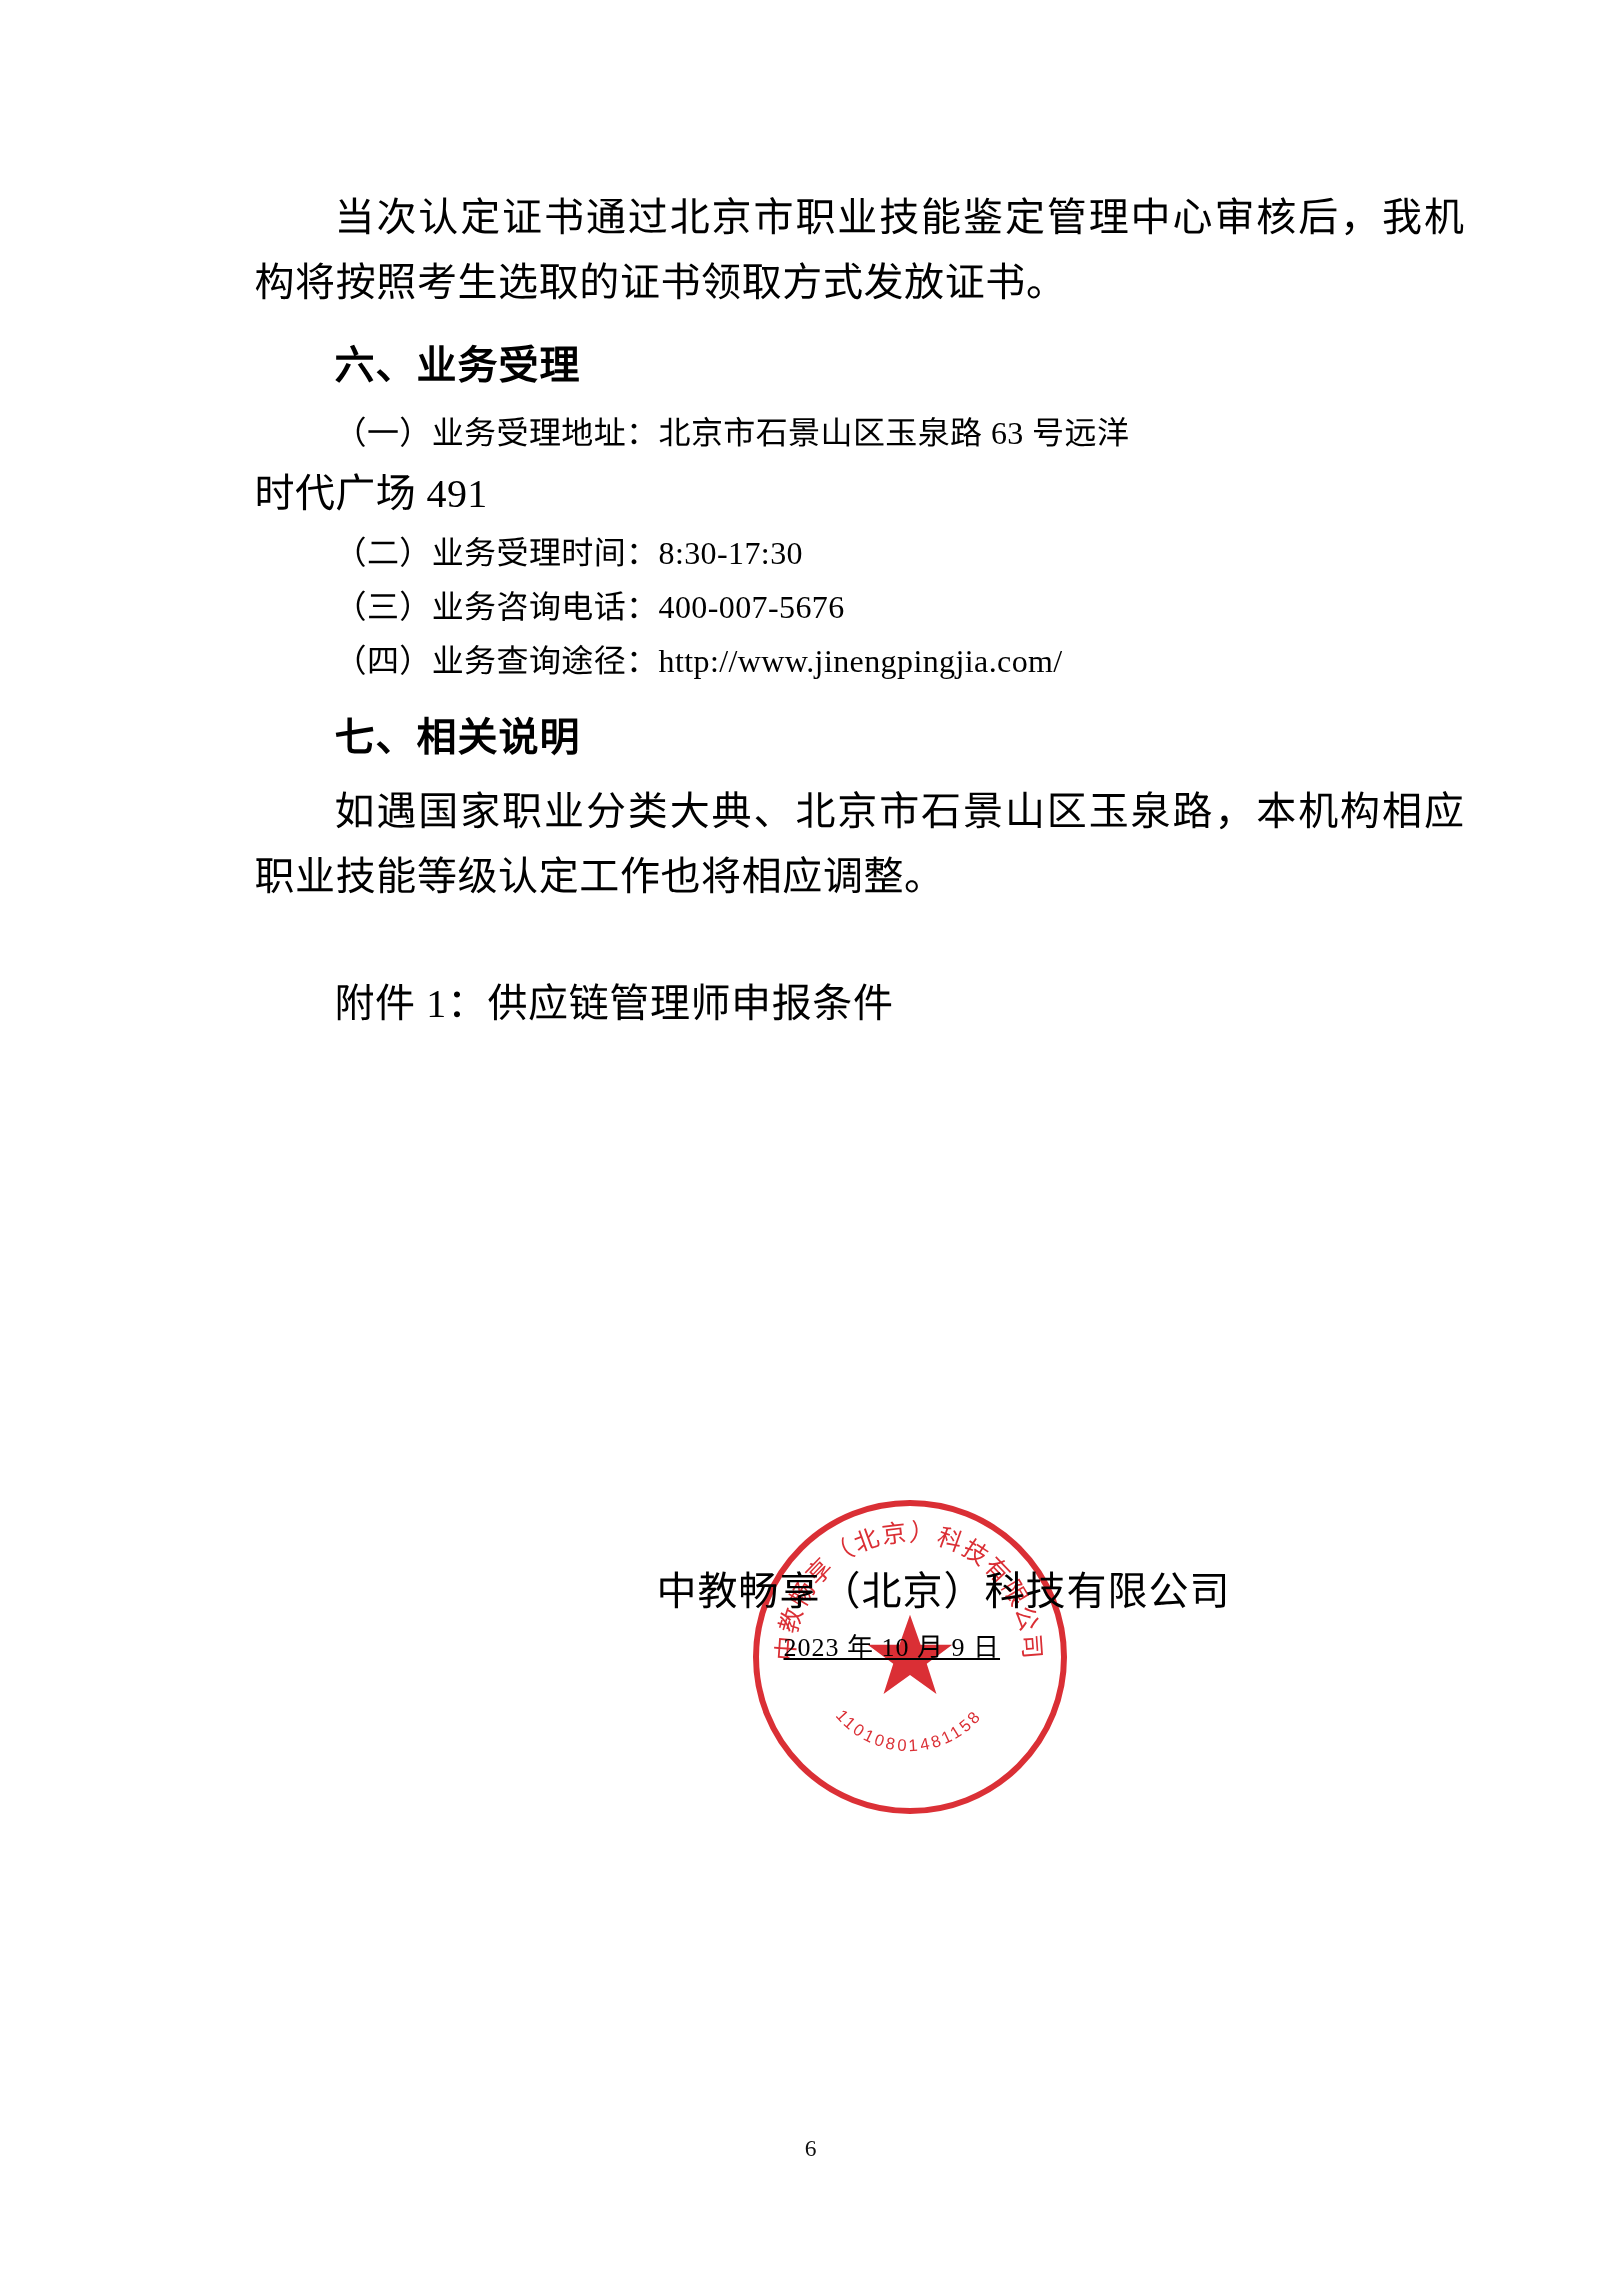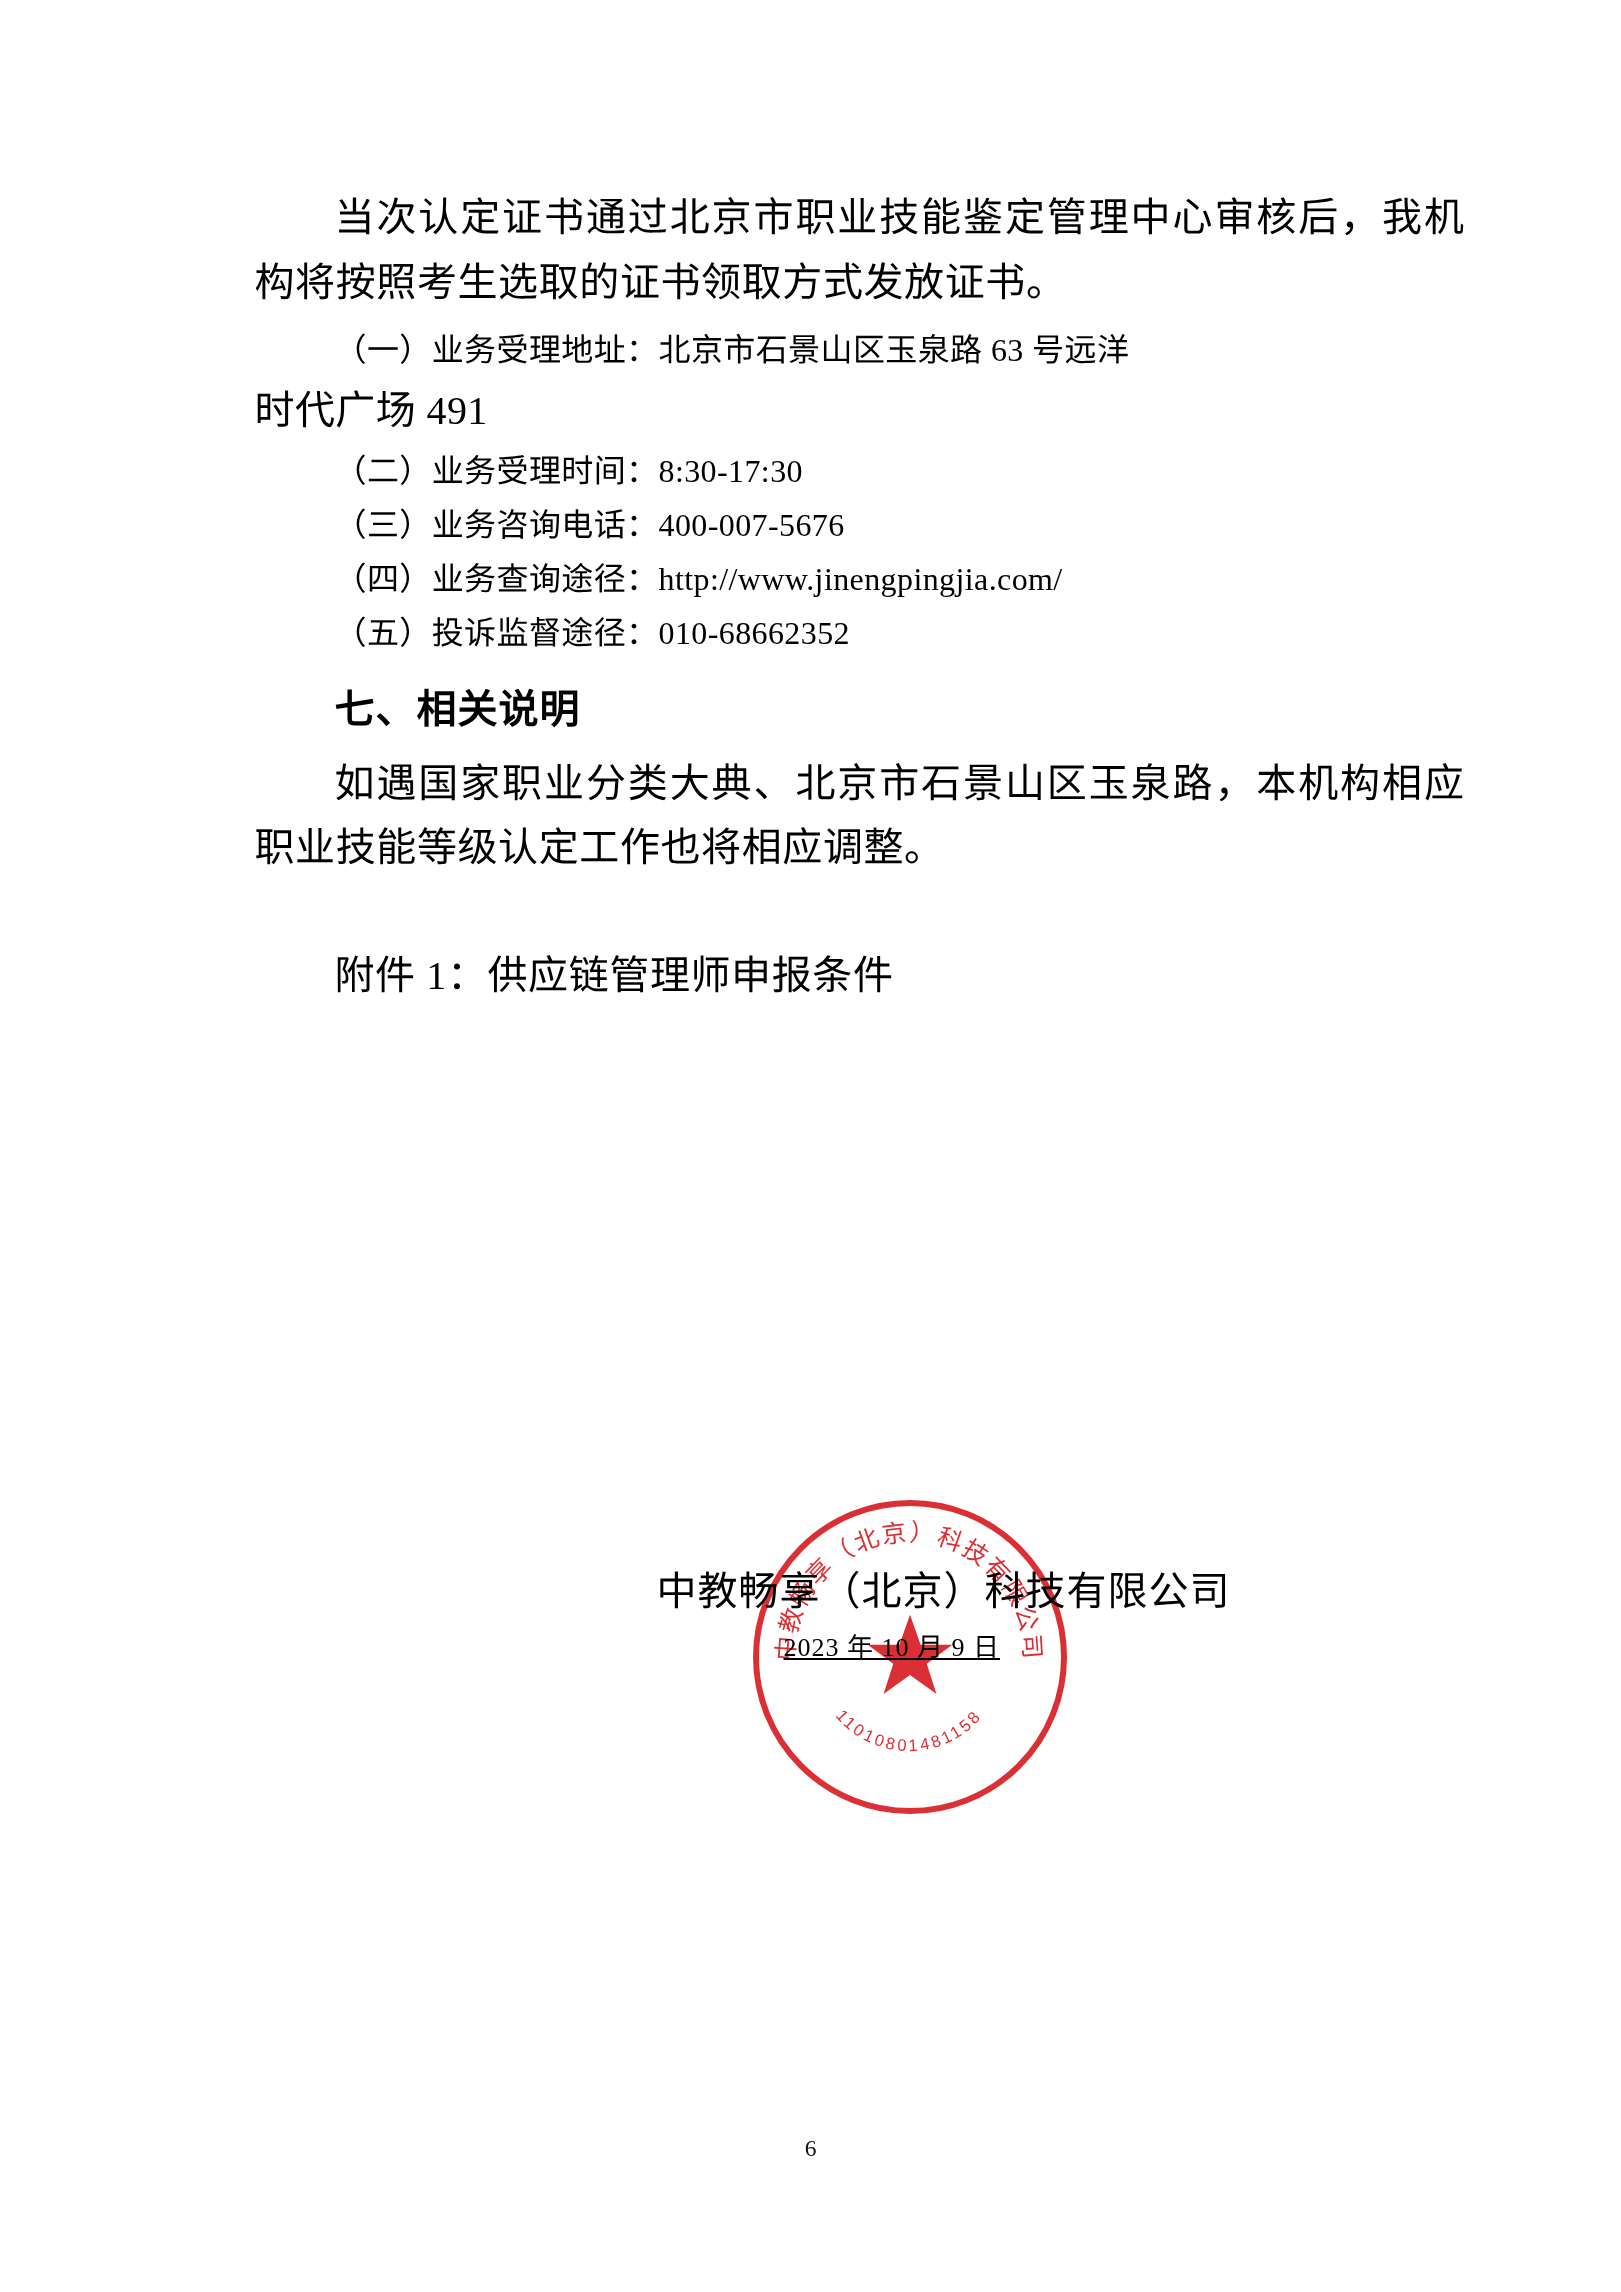--- a/index.html
+++ b/index.html
@@ -134,28 +134,28 @@
 </style>
 </head>
 <body>
 
 <div class="page">
 
   <div class="content">
 
     <p class="para indent">当次认定证书通过北京市职业技能鉴定管理中心审核后，我机构将按照考生选取的证书领取方式发放证书。</p>
 
+    <h2 class="heading">六、业务受理</h2>
 
     <p class="list-line">（一）业务受理地址：北京市石景山区玉泉路 63 号远洋</p>
     <p class="list-line-cont">时代广场 491</p>
 
     <p class="list-line">（二）业务受理时间：8:30-17:30</p>
     <p class="list-line">（三）业务咨询电话：400-007-5676</p>
     <p class="list-line">（四）业务查询途径：http://www.jinengpingjia.com/</p>
-    <p class="list-line">（五）投诉监督途径：010-68662352</p>
 
     <h2 class="heading">七、相关说明</h2>
 
     <p class="para indent">如遇国家职业分类大典、北京市石景山区玉泉路，本机构相应职业技能等级认定工作也将相应调整。</p>
 
     <div class="spacer-lg"></div>
 
     <p class="attach">附件 1：供应链管理师申报条件</p>
 
   </div>

